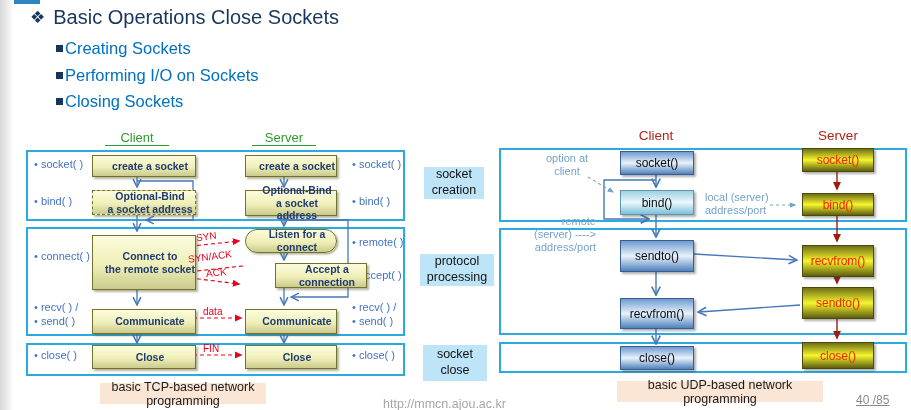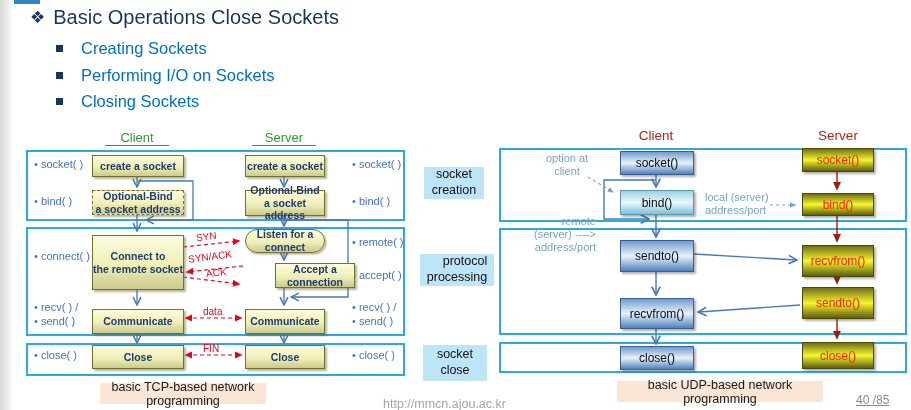--- a/index.html
+++ b/index.html
@@ -4,29 +4,29 @@
 <style>
   html,body{margin:0;padding:0;}
   body{font-family:"Liberation Sans",sans-serif;background:#fff;}
   #slide{position:relative;width:911px;height:410px;background:#fff;overflow:hidden;}
   .abs{position:absolute;}
   .edge-strip{left:0;top:0;width:14px;height:410px;background:linear-gradient(90deg,#d7d7d7,#ffffff);}
   .top-bar{left:14px;top:0;width:26px;height:4px;background:#2E86C1;}
   
   .title-row{left:30px;top:6px;display:flex;align-items:center;gap:8px;color:#17365D;font-size:20px;}
   .title-diamond{font-size:17px;color:#17365D;}
-  .bullet-row{display:flex;align-items:center;gap:18px;color:#0070C0;font-size:16.5px;}
+  .bullet-row{display:flex;align-items:center;gap:2px;color:#0070C0;font-size:16.5px;}
   .sq{width:7px;height:7px;background:#17365D;flex:0 0 auto;}
   
   .frame{border:2px solid #29ABE2;background:transparent;z-index:1;}
   
   .tbox{background:linear-gradient(180deg,#FCFCDE 0%,#EFEFB8 55%,#CBCB8E 100%);
         border:1px solid #72722E;color:#1F3A70;font-size:10.5px;font-weight:bold;
         display:flex;align-items:center;justify-content:center;text-align:center;
-        white-space:pre-line;line-height:1.2;z-index:3;box-shadow:1.5px 1.5px 2px rgba(90,90,40,.45);}
+        white-space:pre-line;line-height:1.2;z-index:3;box-shadow:1.5px 1.5px 2px rgba(90,90,40,.45);padding-left:12px;}
   .tbox.dashed{border:1.5px dashed #72722E;}
   .api{color:#4472C4;font-size:11px;white-space:pre-line;line-height:1.25;z-index:3;}
   .api.right{}
   .colhead-g{color:#2E9B2E;font-size:13px;text-align:center;border-bottom:1px solid #2E9B2E;z-index:3;}
   .colhead-r{color:#B02318;font-size:13.5px;text-align:center;z-index:3;}
   .msg{color:#E8001C;font-size:10px;z-index:3;text-align:center;}
   
   .ubox-c{background:linear-gradient(180deg,#6F9BD1 0%,#E9F2FB 50%,#4F81BD 100%);
         border:1px solid #3A5F8F;color:#0a0a0a;font-size:12px;
         display:flex;align-items:center;justify-content:center;z-index:3;
@@ -173,21 +173,21 @@
   <div class="abs tbox" style="left:245px;top:345px;width:78px;height:22px;">Close</div>
 
   <div class="abs msg" style="left:196px;top:231px;transform:rotate(-7deg);">SYN</div>
   <div class="abs msg" style="left:188px;top:251px;transform:rotate(-7deg);">SYN/ACK</div>
   <div class="abs msg" style="left:206px;top:267px;transform:rotate(-5deg);">ACK</div>
   <div class="abs msg" style="left:203px;top:306px;">data</div>
   <div class="abs msg" style="left:203px;top:343px;">FIN</div>
 
   <div class="abs stage" style="left:424px;top:167px;width:60px;height:32px;">socket
 creation</div>
-  <div class="abs stage" style="left:420px;top:254px;width:74px;height:32px;text-align:right;">protocol
+  <div class="abs stage" style="left:420px;top:254px;width:74px;height:32px;">protocol
 processing</div>
   <div class="abs stage" style="left:423px;top:345px;width:64px;height:36px;">socket
 close</div>
 
   <div class="abs colhead-r" style="left:626px;top:128px;width:60px;">Client</div>
   <div class="abs colhead-r" style="left:808px;top:128px;width:60px;">Server</div>
 
   <div class="abs frame" style="left:499px;top:148px;width:404px;height:70px;"></div>
   <div class="abs frame" style="left:499px;top:228px;width:404px;height:103px;"></div>
   <div class="abs frame" style="left:499px;top:342px;width:404px;height:27px;"></div>

